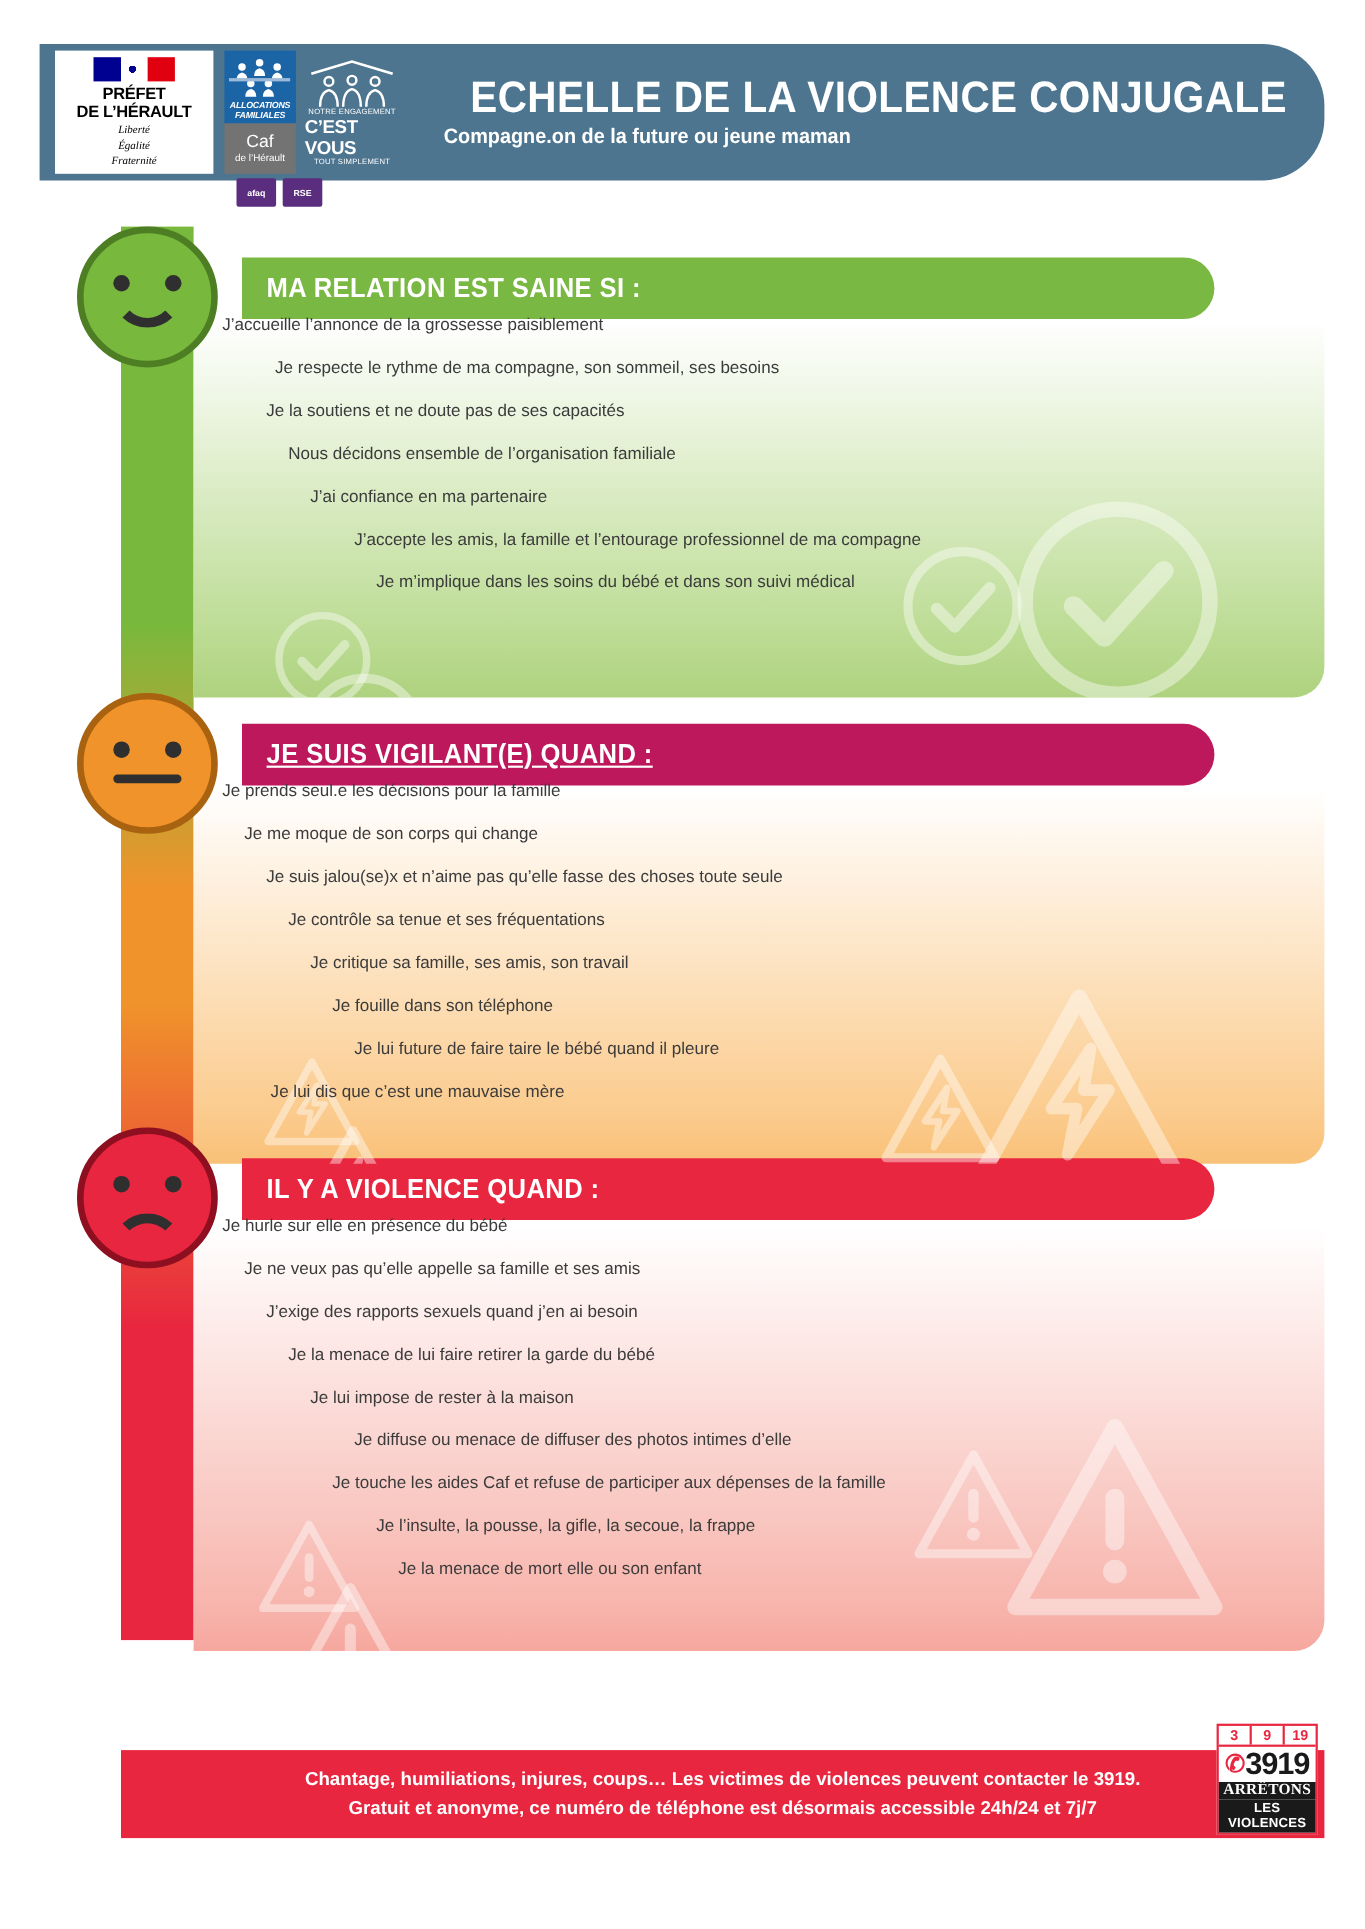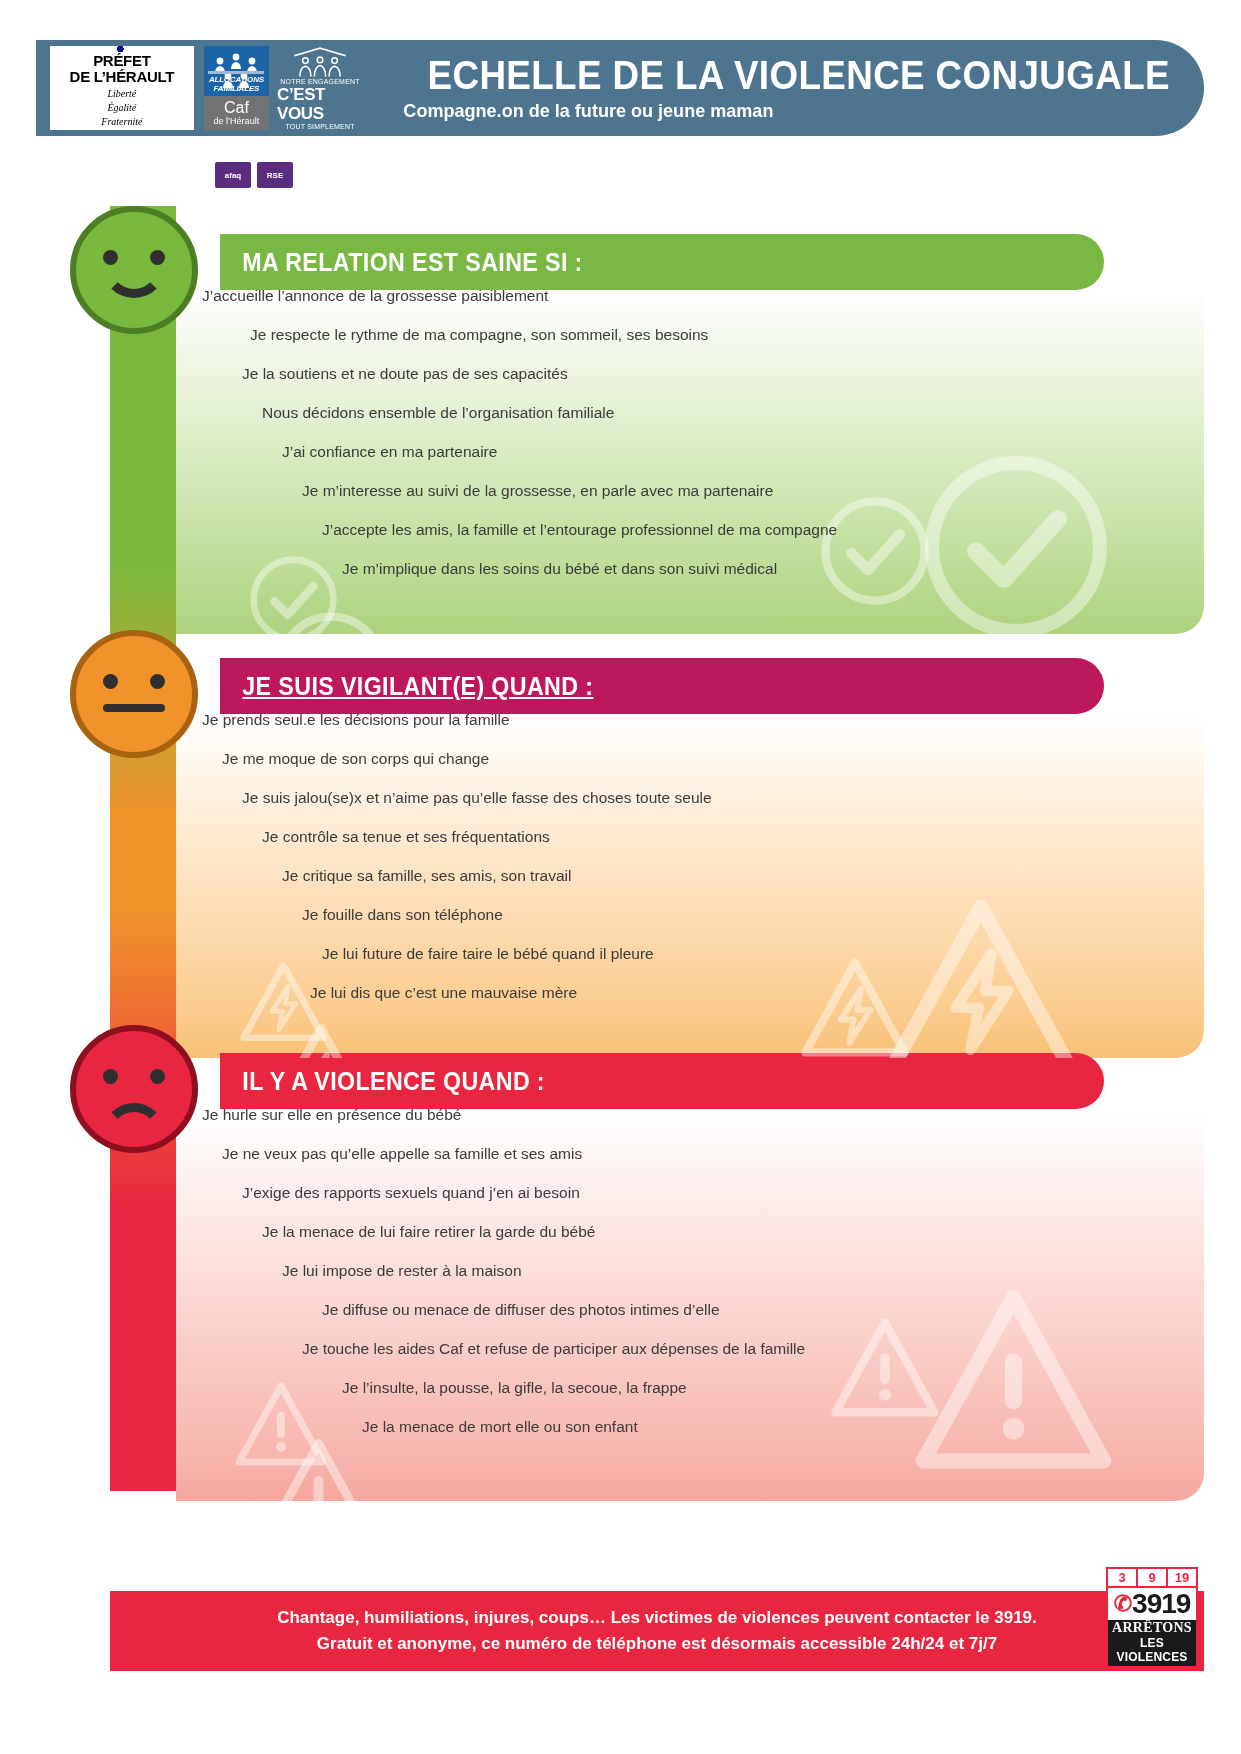--- a/index.html
+++ b/index.html
@@ -7,21 +7,21 @@
     width:1241px; height:1754px;
     font-family:"Liberation Sans", sans-serif;
     background:#ffffff;
     position:relative;
     overflow:hidden;
   }
 
   
   .header {
     position:absolute; left:36px; top:40px;
-    width:1168px; height:96px;
+    width:1168px; height:124px;
     background:#4d7590;
     border-top-right-radius:56px;
     border-bottom-right-radius:56px;
     display:flex; align-items:stretch;
   }
   .logo-prefet {
     width:170px; margin:6px 0 6px 14px;
     background:#fff; display:flex; flex-direction:column;
     align-items:center; justify-content:center; padding:6px 4px;
   }
@@ -294,21 +294,20 @@
               <circle cx="50" cy="50" r="42" fill="none" stroke="#ffffff" stroke-width="7"></circle>
               <path d="M30 52 L44 66 L71 36" fill="none" stroke="#ffffff" stroke-width="9" stroke-linecap="round" stroke-linejoin="round"></path>
             </svg>
           </div>
           <div class="items">
             <div class="item" style="padding-left: 26px;">J’accueille l’annonce de la grossesse paisiblement</div>
             <div class="item" style="padding-left: 46px; margin-left: 28px;">Je respecte le rythme de ma compagne, son sommeil, ses besoins</div>
             <div class="item" style="padding-left: 66px;">Je la soutiens et ne doute pas de ses capacités</div>
             <div class="item" style="padding-left: 86px;">Nous décidons ensemble de l’organisation familiale</div>
             <div class="item" style="padding-left: 106px;">J’ai confiance en ma partenaire</div>
-            <div class="item" style="padding-left: 126px;">Je m’interesse au suivi de la grossesse, en parle avec ma partenaire</div>
             <div class="item" style="padding-left: 146px;">J’accepte les amis, la famille et l’entourage professionnel de ma compagne</div>
             <div class="item" style="padding-left: 166px;">Je m’implique dans les soins du bébé et dans son suivi médical</div>
           </div>
         </div>
         <div class="sec-head" style="top: 28px; width: 884px; background: rgb(122, 184, 68);">
           <div class="lbl">MA RELATION EST SAINE SI :</div>
         </div>
         <div class="face face-green" style="top: 0px;">
           <span class="eye l"></span>
           <span class="eye r"></span>
@@ -336,21 +335,21 @@
             </svg>
           </div>
           <div class="items">
             <div class="item" style="padding-left: 26px;">Je prends seul.e les décisions pour la famille</div>
             <div class="item" style="padding-left: 46px;">Je me moque de son corps qui change</div>
             <div class="item" style="padding-left: 66px;">Je suis jalou(se)x et n’aime pas qu’elle fasse des choses toute seule</div>
             <div class="item" style="padding-left: 86px;">Je contrôle sa tenue et ses fréquentations</div>
             <div class="item" style="padding-left: 106px;">Je critique sa famille, ses amis, son travail</div>
             <div class="item" style="padding-left: 126px;">Je fouille dans son téléphone</div>
             <div class="item" style="padding-left: 146px;">Je lui future de faire taire le bébé quand il pleure</div>
-            <div class="item" style="padding-left: 106px; margin-left: 28px;">Je lui dis que c’est une mauvaise mère</div>
+            <div class="item" style="padding-left: 70px;">Je lui dis que c’est une mauvaise mère</div>
           </div>
         </div>
         <div class="sec-head" style="top: 28px; width: 884px; background: #be185d; text-decoration: underline;">
           <div class="lbl">JE SUIS VIGILANT(E) QUAND :</div>
         </div>
         <div class="face face-orange" style="top: 0px;">
           <span class="eye l"></span>
           <span class="eye r"></span>
           <span class="mouth mouth-flat"></span>
         </div>

